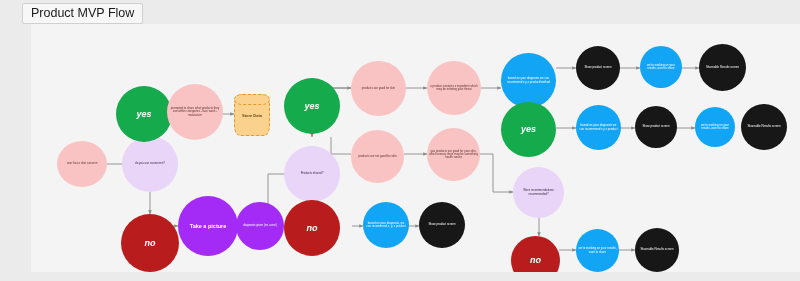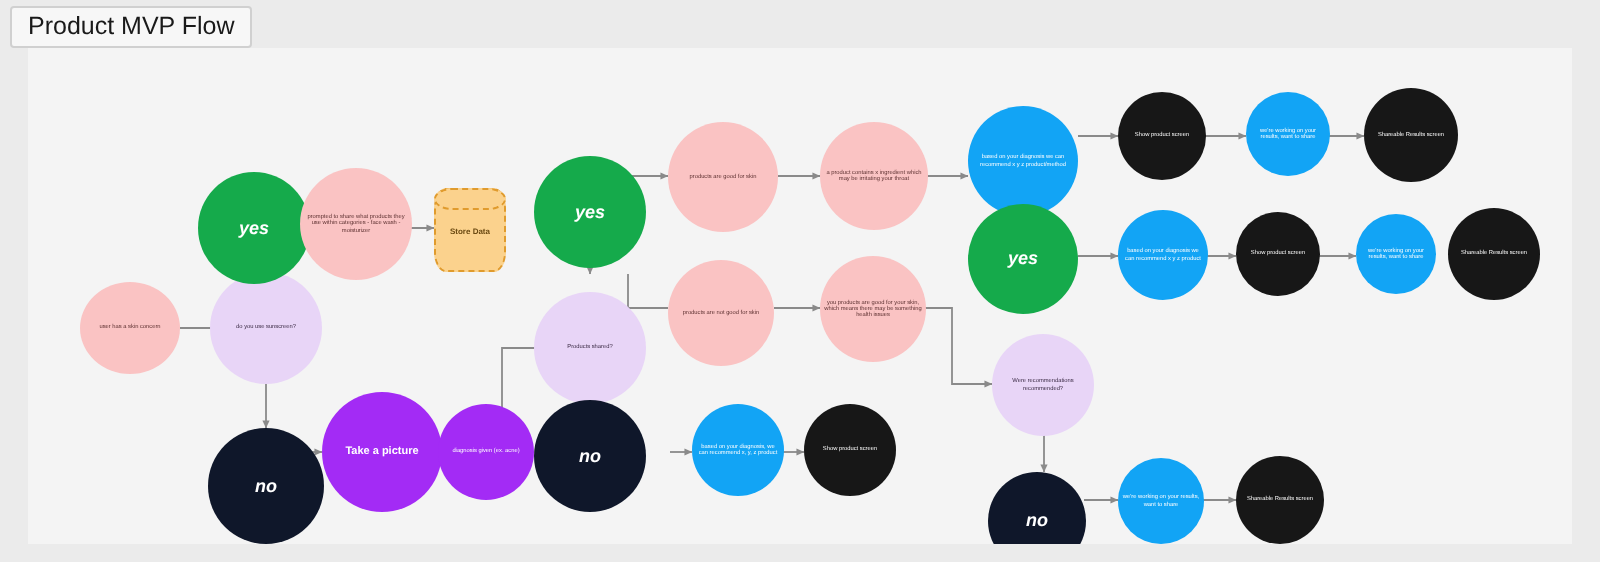--- a/index.html
+++ b/index.html
@@ -3,21 +3,21 @@
 <meta charset="utf-8">
 <style>
   * { box-sizing: border-box; }
   html, body {
     margin: 0; padding: 0;
     width: 800px; height: 281px;
     overflow: hidden;
     background: #ebebeb;
     font-family: "Liberation Sans", sans-serif;
   }
-  #app { position: relative; width: 640px; height: 281px; background: #ebebeb; }
+  #app { position: relative; width: 640px; height: 281px; background: #ebebeb; margin-left: 17px; }
 
   #titlebar {
     position: absolute; left: 0; top: 0;
     height: 22px; width: 800px;
     background: #ebebeb;
   }
   #title-chip {
     position: absolute; left: 5px; top: 3px;
     background: #f7f7f7;
     border: 1px solid #d0d0d0;
@@ -51,21 +51,21 @@
   }
   .node .lbl {
     display: block;
     width: 100%;
     line-height: 1.12;
     word-wrap: break-word;
     hyphens: auto;
   }
 
   .n-green  { background: #15aa4b; }
-  .n-red    { background: #0f172a; }
+  .n-red    { background: #b91c1c; }
   .n-pink   { background: #fac3c3; color: #5c3030; }
   .n-lilac  { background: #e8d5f7; color: #3a2a44; }
   .n-purple { background: #a32bf5; }
   .n-blue   { background: #12a4f5; }
   .n-black  { background: #171717; }
 
   .big   { font-size: 9px; font-weight: 600; font-style: italic; }
   .mid   { font-size: 5.5px; font-weight: 600; }
   .tiny  { font-size: 2.9px; font-weight: 400; }
 

